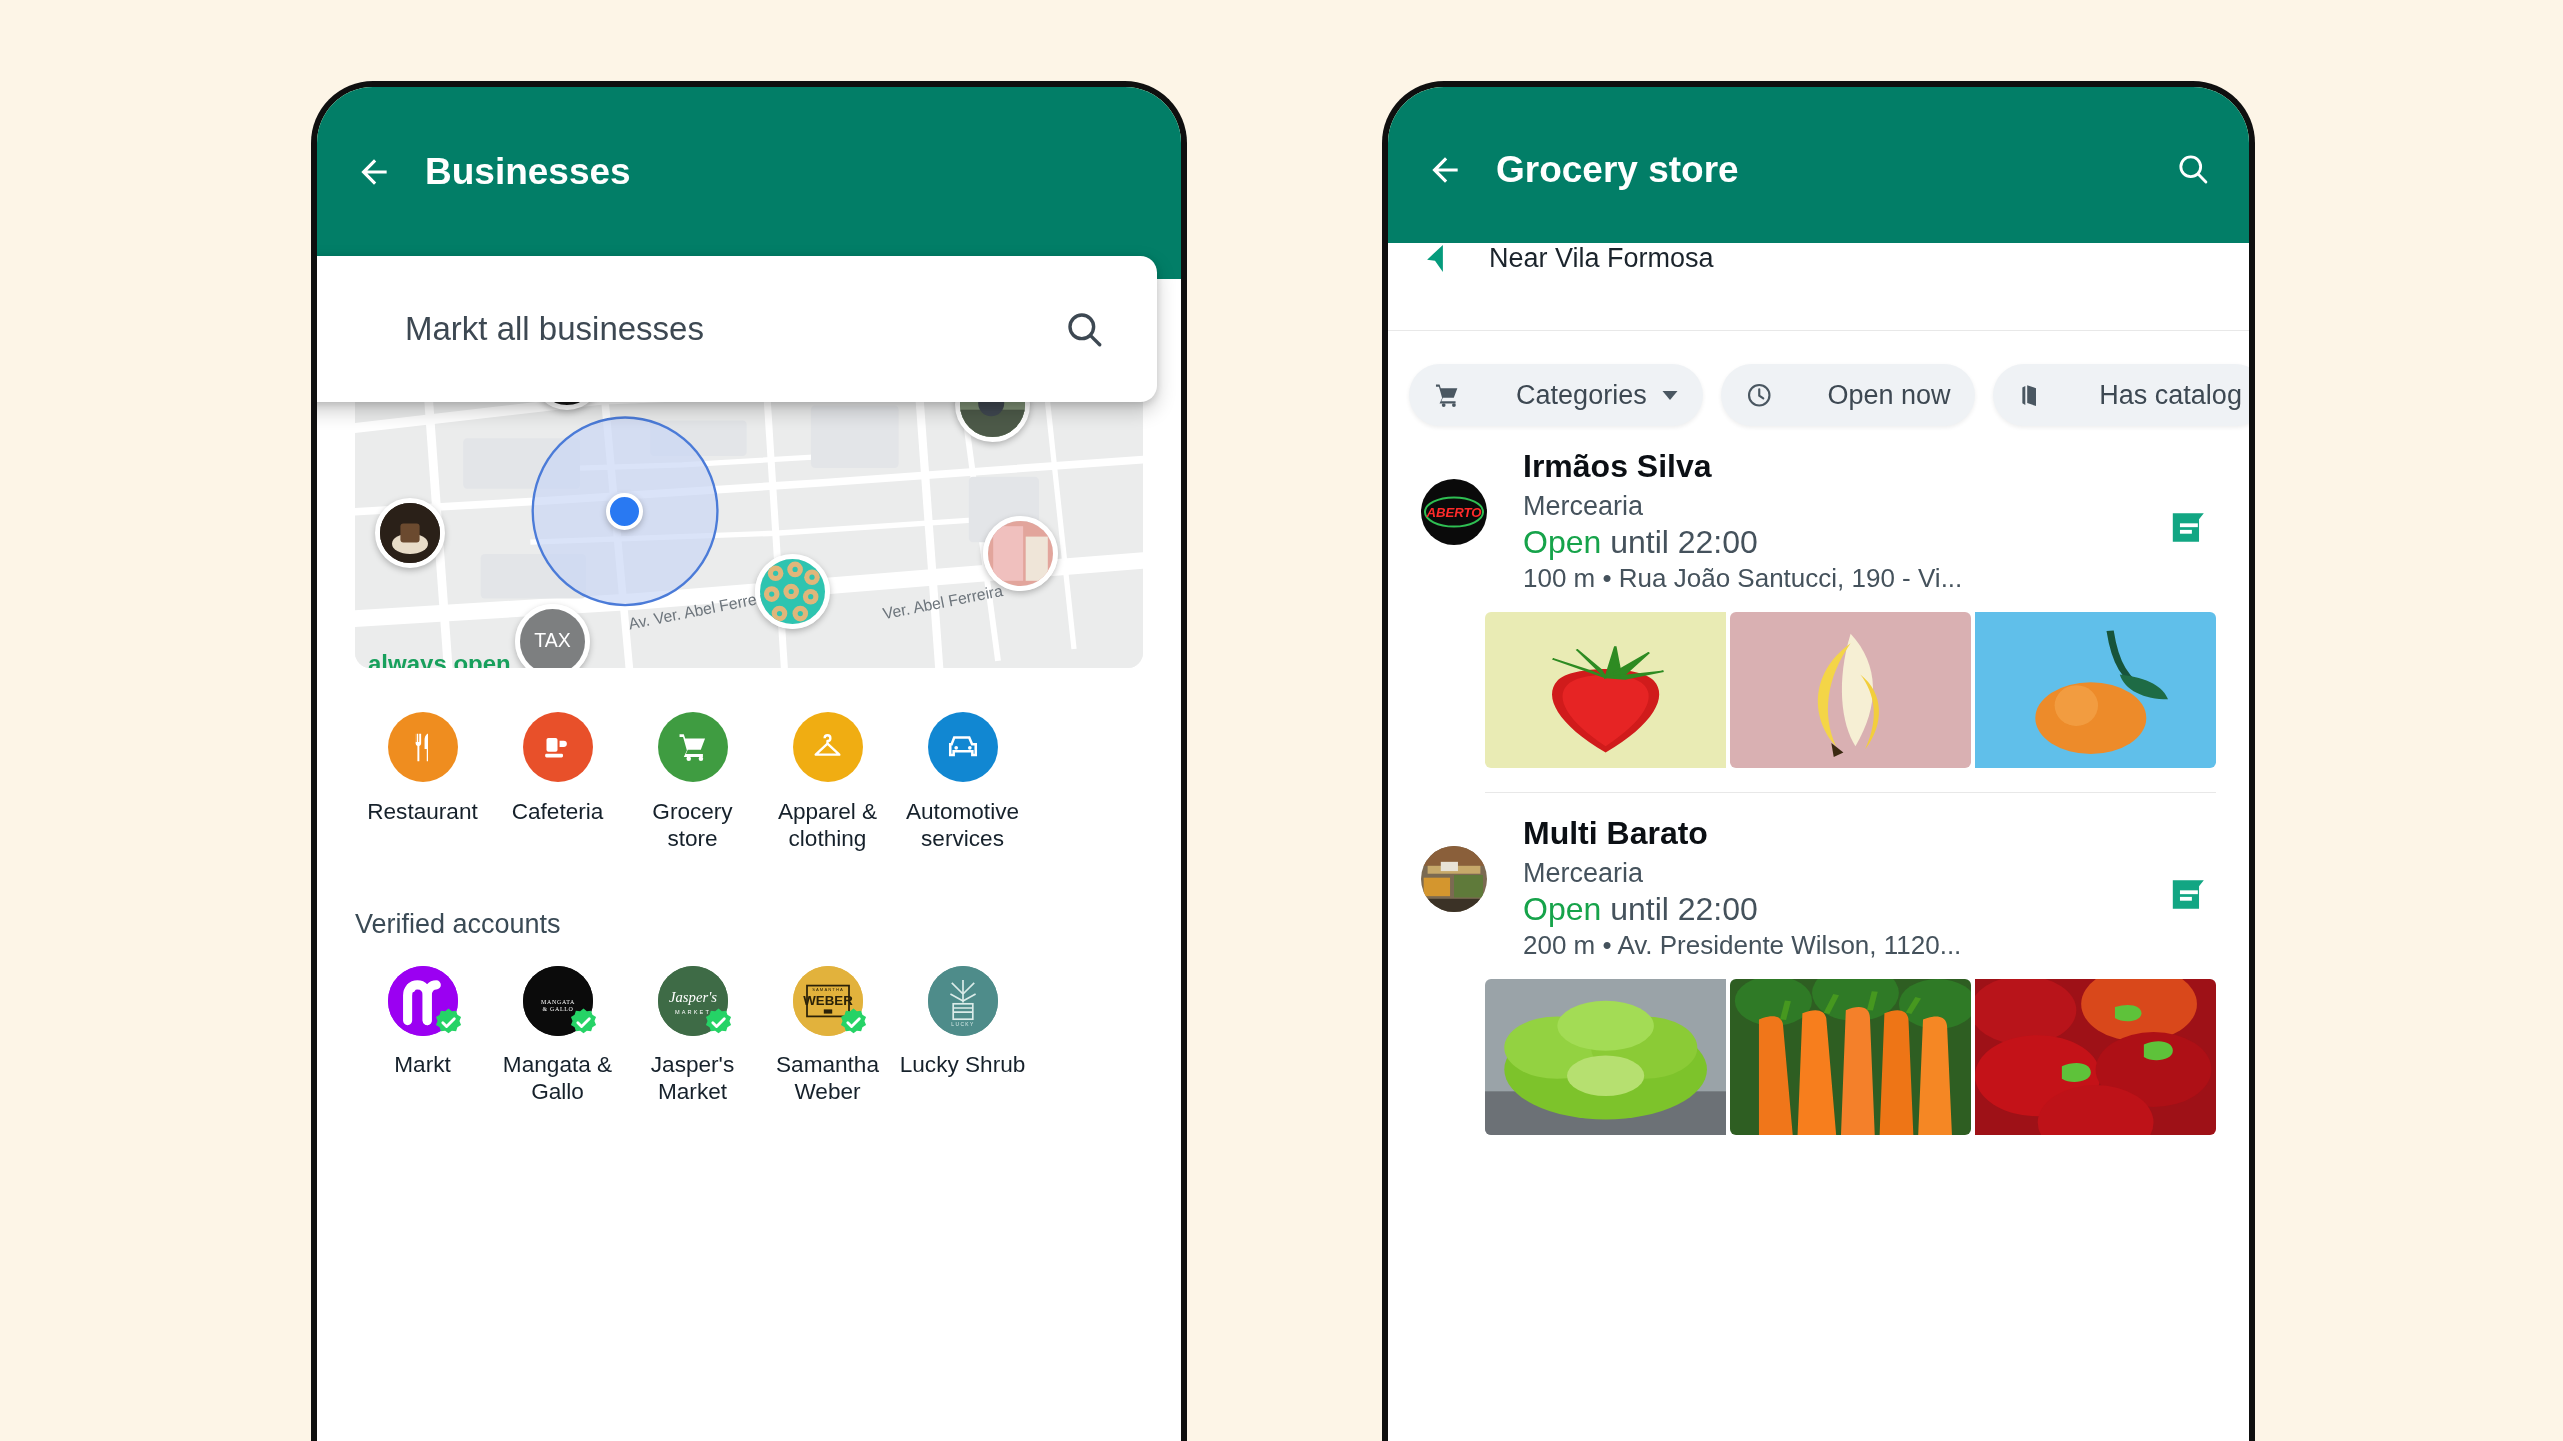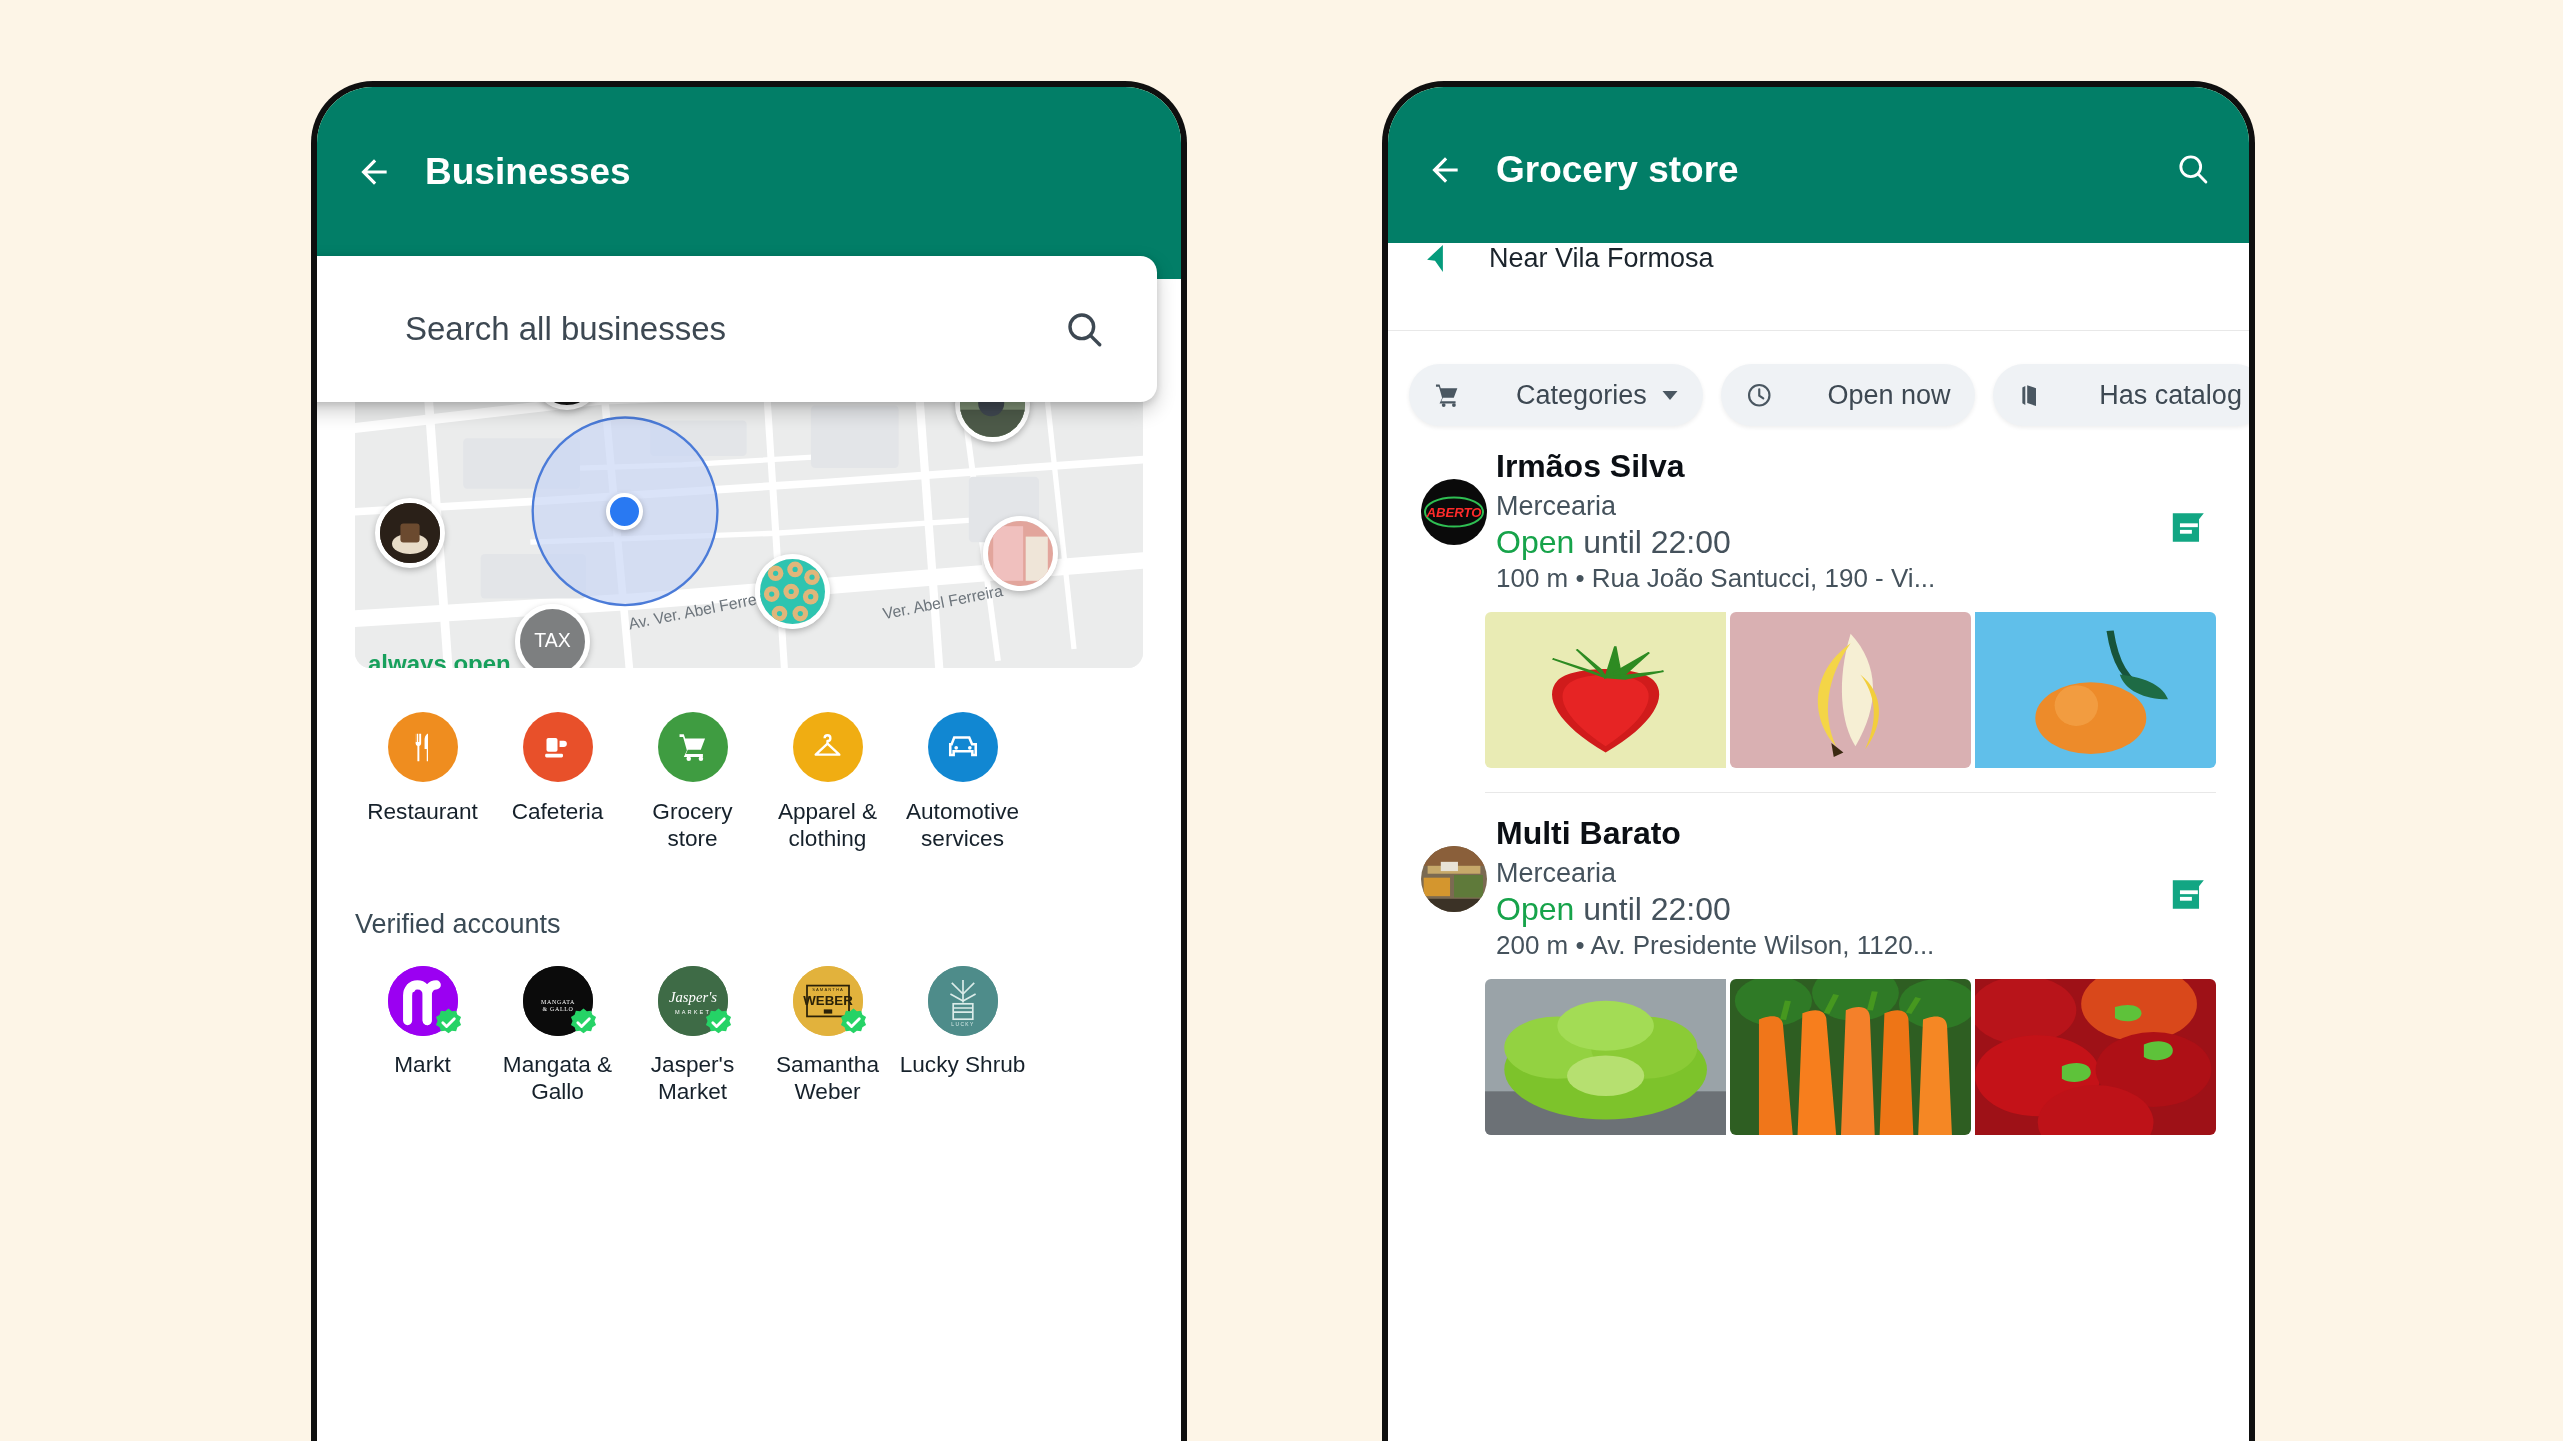--- a/index.html
+++ b/index.html
@@ -125,21 +125,21 @@
     background:#EFF2F5; border-radius:593px;
     height:62px; padding: 0 24px; flex:none;
     box-shadow:0 1.8px 4.7px rgba(0,0,0,.07);
   }
   .chip-label { font-size:27px; color:#3d4852; white-space:nowrap;margin-left:40px; }
 
   
   .biz { padding: 20px 0 0 0; }
   .biz-head { display:flex; padding: 0 33px 0 33px; }
   .biz-avatar { width:66px; height:66px; border-radius:50%; overflow:hidden; flex:none; margin-top:33px; }
-  .biz-info { margin-left: 9px; flex:1; min-width:0; }
+  .biz-info { margin-left: 36px; flex:1; min-width:0; }
   .biz-name { font-size:32px; font-weight:bold; color:#0b0f14; line-height:40px; }
   .biz-cat { font-size:27px; color:#45525c; line-height:36px; margin-top:2.4px;}
   .biz-open { font-size:32px; color:#45525c; line-height:36px; }
   .biz-open b { color:#16a34a; font-weight:normal; }
   .biz-addr { font-size:26px; color:#45525c; line-height:36px; white-space:nowrap; overflow:hidden;}
   .catalog-icon { width:37px; height:31px; flex:none; margin-top:66px; margin-right: 8.3px;}
   .photos { display:flex; gap:3.6px; margin: 15.4px 33px 0 97px; }
   .photo { flex:1; height:156px; border-radius:6px; overflow:hidden; position:relative; }
   .photo:first-child { border-radius:6px 0 0 6px; }
   .photo:last-child { border-radius:0 6px 6px 0; }
@@ -153,21 +153,21 @@
   <div class="screen">
 
     <div class="appbar">
       <svg class="back-arrow" viewBox="0 0 24 24">
         <path d="M20 11H7.8l5.6-5.6L12 4l-8 8 8 8 1.4-1.4L7.8 13H20z" fill="#fff"></path>
       </svg>
       <div class="appbar-title">Businesses</div>
     </div>
 
     <div class="search-card">
-      <div class="ph">Search all businesses</div>
+      <div class="ph">Markt all businesses</div>
       <svg class="mag" viewBox="0 0 24 24">
         <circle cx="10.5" cy="10.5" r="6.6" fill="none" stroke="#3d4852" stroke-width="1.9"></circle>
         <line x1="15.4" y1="15.4" x2="20.5" y2="20.5" stroke="#3d4852" stroke-width="1.9" stroke-linecap="round"></line>
       </svg>
     </div>
 
     <div class="sec-row" style="margin-top:33px">
       <div class="sec-title">Nearby</div>
       <div class="loc-link">
         <svg width="22.6" height="25" viewBox="0 0 24 26">

